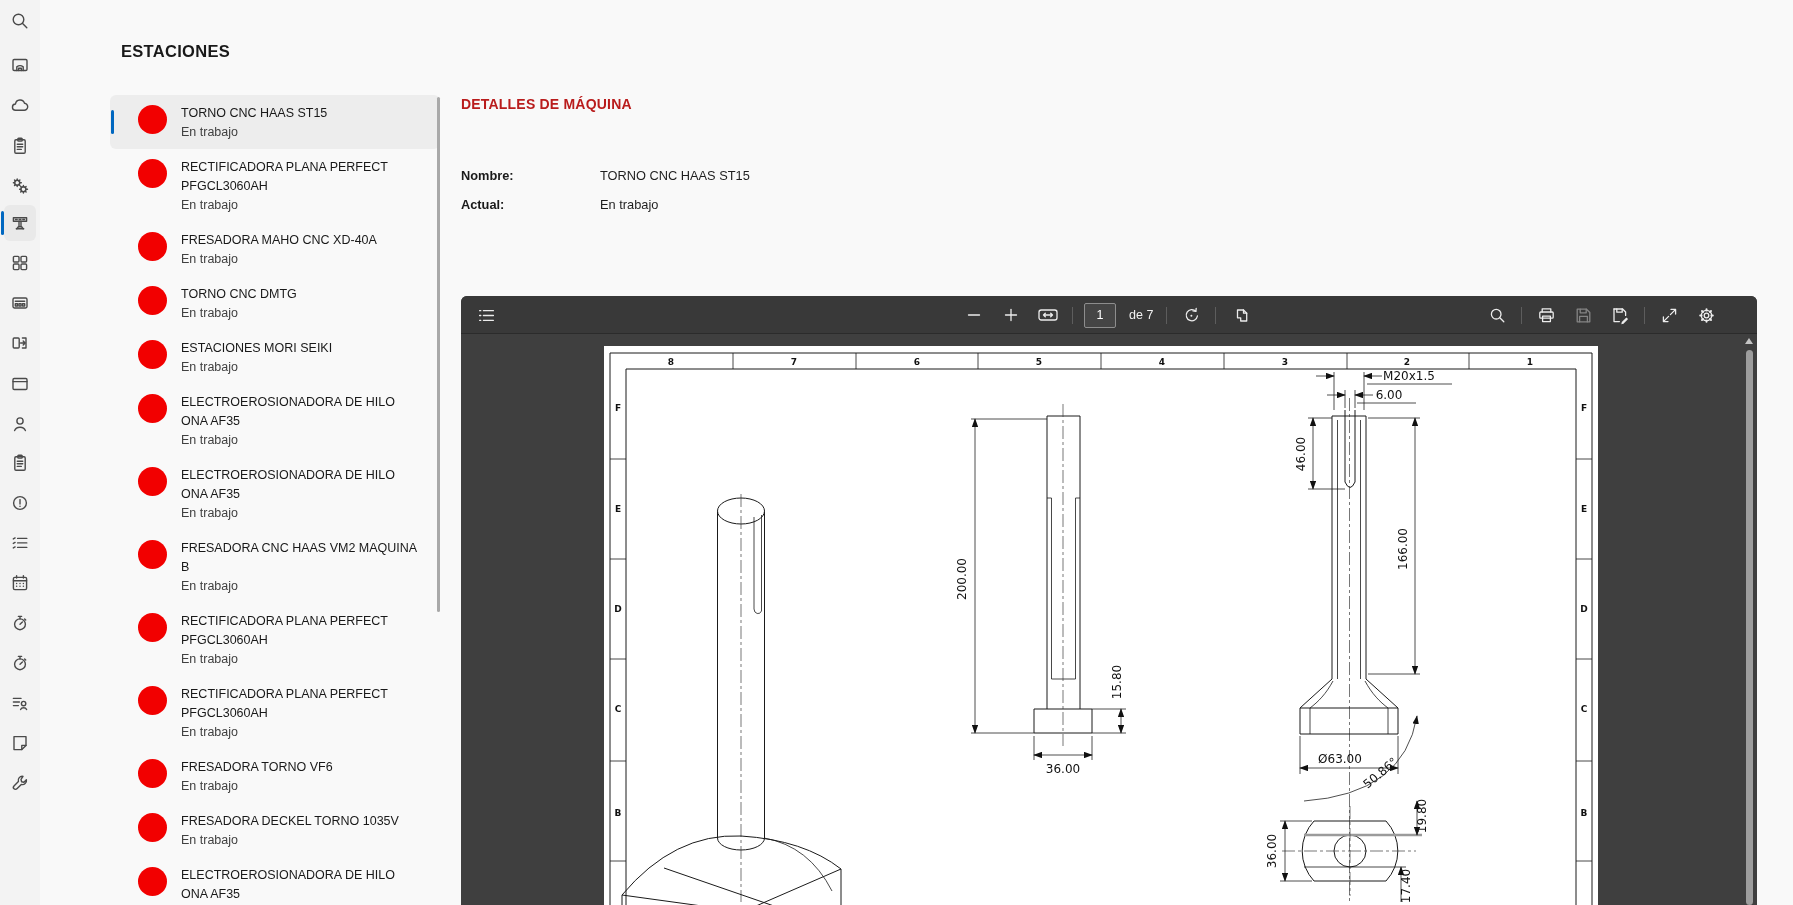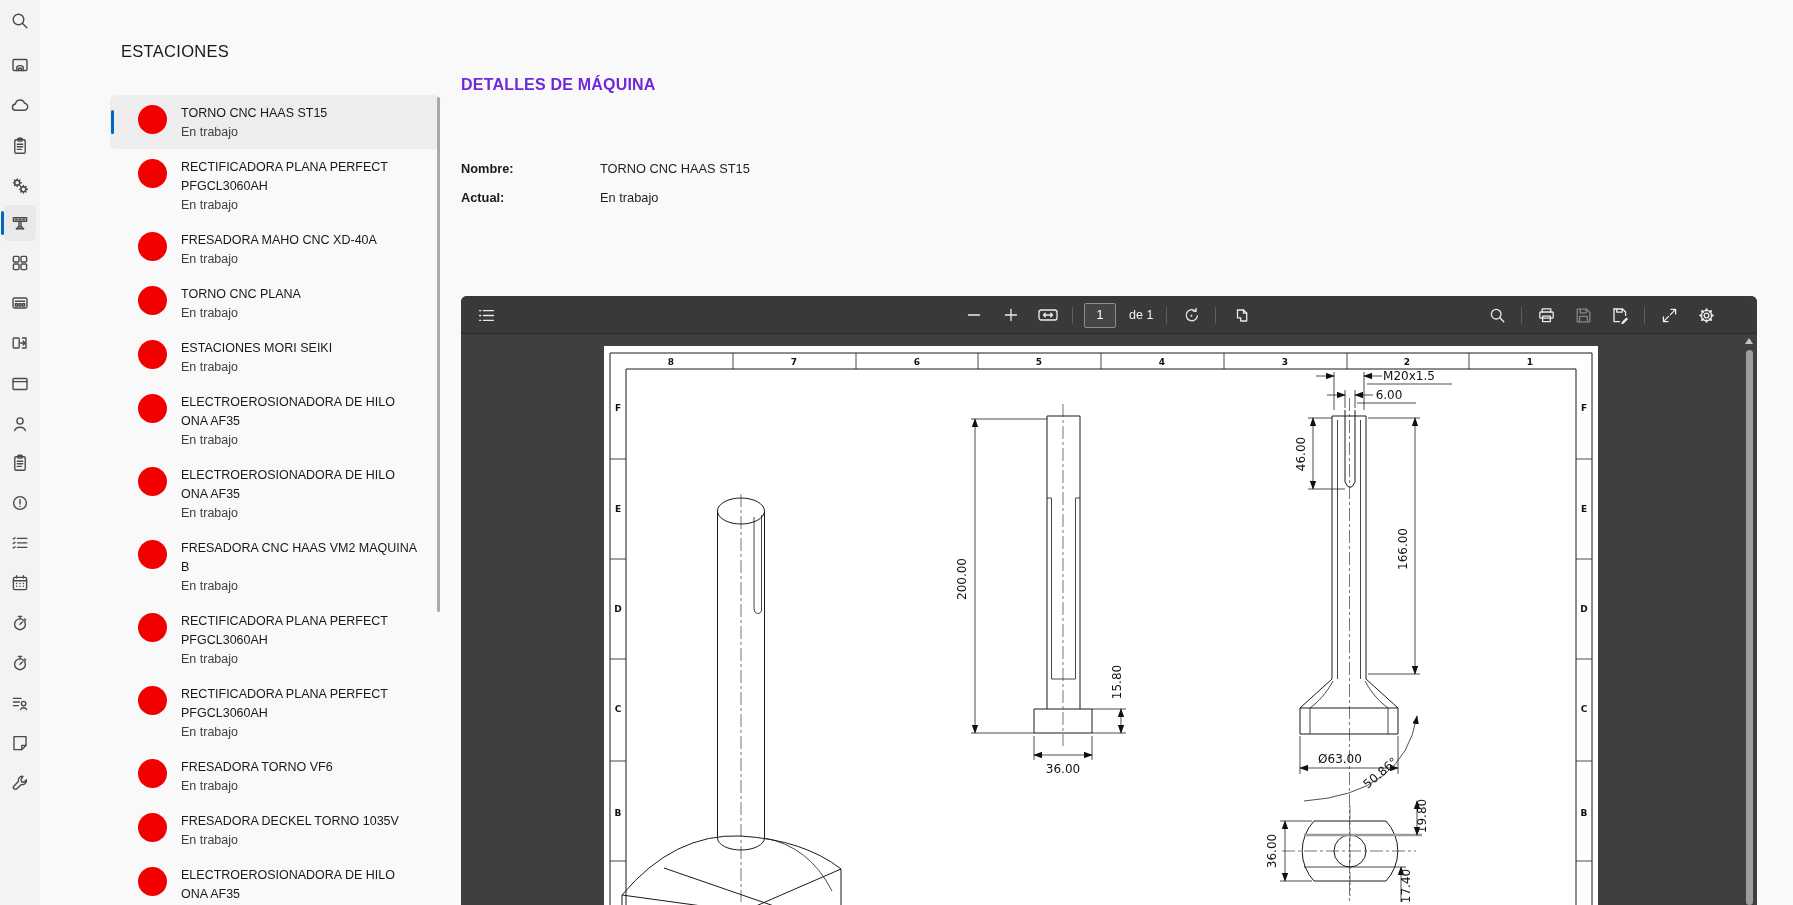--- a/index.html
+++ b/index.html
@@ -8,35 +8,35 @@
   .app{position:relative;width:1793px;height:905px;overflow:hidden;background:#f9f9f9}
 
   
   .rail{position:absolute;left:0;top:0;width:40px;height:905px;background:#f3f3f3;z-index:5}
   .rail-btn{position:absolute;left:4px;width:32px;height:36px;display:flex;align-items:center;justify-content:center;border-radius:6px;cursor:pointer}
   .rail-btn svg{stroke:#4a4a4a;fill:none;stroke-width:1.4;stroke-linecap:round;stroke-linejoin:round}
   .rail-btn.sel{background:#e9e9e9}
   .rail-accent{position:absolute;left:1px;width:3px;height:24px;border-radius:2px;background:#0067c0}
 
   
-  .stations-title{position:absolute;left:121px;top:42px;font-size:16.5px;font-weight:400;color:#191919;letter-spacing:.3px}
+  .stations-title{position:absolute;left:121px;top:42px;font-size:16.5px;font-weight:700;color:#191919;letter-spacing:.3px}
   .stations{position:absolute;left:110px;top:95px;width:330px;height:810px;overflow:hidden}
   .st{position:relative;display:flex;align-items:flex-start;padding:8px 0;border-radius:6px;cursor:pointer}
   .st.sel{background:#ededed}
   .st.sel::before{content:"";position:absolute;left:1px;top:50%;transform:translateY(-50%);width:3px;height:24px;border-radius:2px;background:#0067c0}
   .dot{width:29px;height:29px;border-radius:50%;margin:2px 0 0 28px;flex:none;background:#f20000}
   .st-txt{margin-left:14px;width:238px}
   .st-name{font-size:12.5px;line-height:17px;color:#191919}
   .st-status{font-size:12.5px;line-height:17px;color:#404040;margin-top:1px}
   .list-scrollbar{position:absolute;left:437px;top:97px;width:3px;height:515px;border-radius:2px;background:#a9a9a9}
 
   
-  .details-title{position:absolute;left:461px;top:76px;font-size:16px;font-weight:700;color:#6d28d9;letter-spacing:.2px}
+  .details-title{position:absolute;left:461px;top:96px;font-size:14px;font-weight:700;color:#b91c1c;letter-spacing:.2px}
   .details{position:absolute;left:461px;top:154px}
-  .d-row{display:flex;height:29px;align-items:center}
+  .d-row{display:flex;height:29px;align-items:flex-end}
   .d-label{width:139px;font-size:12.8px;font-weight:700;color:#1a1a1a}
   .d-value{font-size:12.8px;color:#1f1f1f}
 
   
   .pdf{position:absolute;left:461px;top:296px;width:1296px;height:609px;border-radius:6px 6px 0 0;overflow:hidden;background:#3f3f3f}
   .pdf-toolbar{position:absolute;left:0;top:0;width:100%;height:38px;background:#393939;border-bottom:1px solid #2b2b2b}
   .tb-btn{display:flex;align-items:center;justify-content:center;width:26px;height:26px;border-radius:3px;cursor:pointer}
   .tb-btn svg{stroke:#ececec;fill:none;stroke-width:1.3;stroke-linecap:round;stroke-linejoin:round}
   .tb-btn.dim svg{opacity:.42}
   .tb-left{position:absolute;left:12px;top:6px}
@@ -231,21 +231,21 @@
     <div class="st">
         <span class="dot"></span>
         <span class="st-txt"><span class="st-name">RECTIFICADORA PLANA PERFECT PFGCL3060AH</span><br><span class="st-status">En trabajo</span></span>
       </div>
     <div class="st">
         <span class="dot"></span>
         <span class="st-txt"><span class="st-name">FRESADORA MAHO CNC XD-40A</span><br><span class="st-status">En trabajo</span></span>
       </div>
     <div class="st">
         <span class="dot"></span>
-        <span class="st-txt"><span class="st-name">TORNO CNC PLANA</span><br><span class="st-status">En trabajo</span></span>
+        <span class="st-txt"><span class="st-name">TORNO CNC DMTG</span><br><span class="st-status">En trabajo</span></span>
       </div>
     <div class="st">
         <span class="dot"></span>
         <span class="st-txt"><span class="st-name">ESTACIONES MORI SEIKI</span><br><span class="st-status">En trabajo</span></span>
       </div>
     <div class="st">
         <span class="dot"></span>
         <span class="st-txt"><span class="st-name">ELECTROEROSIONADORA DE HILO ONA AF35</span><br><span class="st-status">En trabajo</span></span>
       </div>
     <div class="st">
@@ -315,21 +315,21 @@
             </svg>
           </div>
         <div class="tb-btn">
             <svg width="22" height="18" viewBox="0 0 22 18">
               <rect x="2" y="4" width="18" height="10" rx="2.2"></rect>
               <path d="M6.5 9h9M8.3 7.2L6.5 9l1.8 1.8M13.7 7.2L15.5 9l-1.8 1.8"></path>
             </svg>
           </div>
         <div class="tb-sep"></div>
         <input class="page-input" value="1" style="">
-        <span class="page-count">de 1</span>
+        <span class="page-count">de 7</span>
         <div class="tb-sep"></div>
         <div class="tb-btn">
             <svg width="19" height="19" viewBox="0 0 19 19">
               <path d="M13.8 5.2a5.6 5.6 0 1 0 1.6 4.8"></path>
               <path d="M14.2 2.3l-.3 3-3-.4"></path>
               <circle cx="9.4" cy="9.8" r="1" fill="#ececec" stroke="none"></circle>
             </svg>
           </div>
         <div class="tb-sep"></div>
         <div class="tb-btn">

